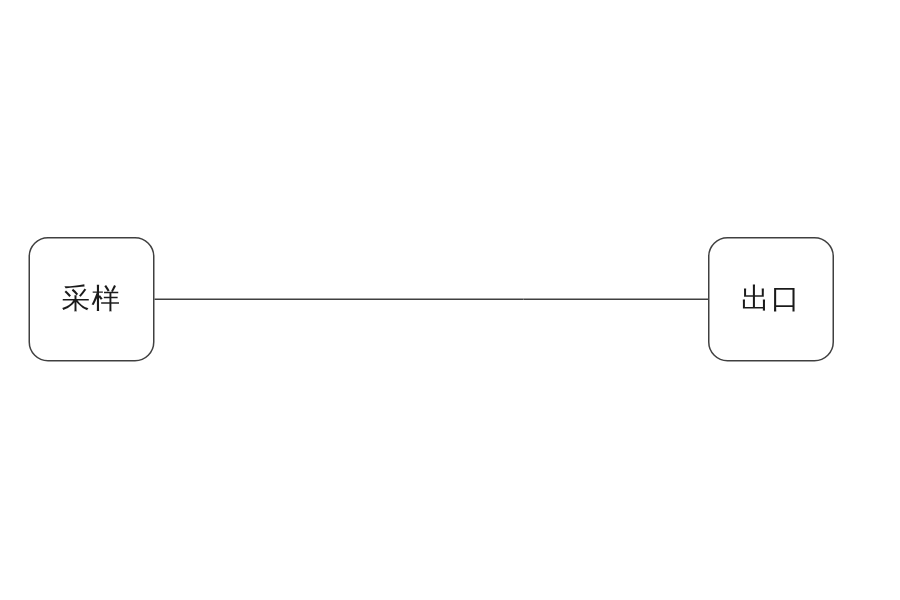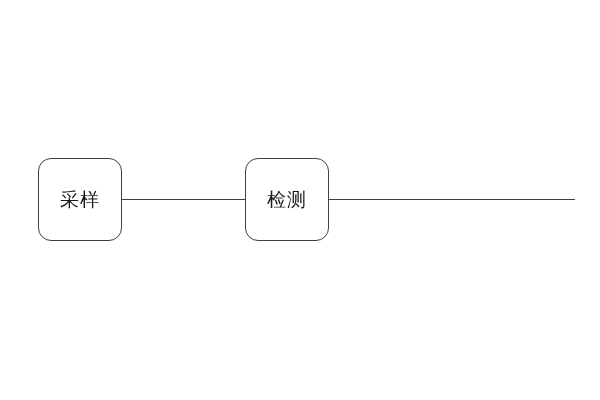--- a/index.html
+++ b/index.html
@@ -12,21 +12,21 @@
     font-family: "Liberation Sans", "DejaVu Sans", sans-serif;
   }
   .canvas {
     position: relative;
     width: 600px;
     height: 400px;
     background: #ffffff;
   }
   .flow-row {
     position: absolute;
-    left: 38px;
+    left: 19px;
     top: 158px;
     width: 537px;
     height: 83px;
     display: flex;
     align-items: stretch;
   }
   .node {
     flex: 0 0 84px;
     width: 84px;
     border: 1.6px solid #404040;
@@ -56,24 +56,24 @@
 
 <div class="canvas">
   <div class="flow-row">
 
     <div class="node">
       <span class="node-label">采样</span>
     </div>
 
     <div class="connector"></div>
 
-    <div class="node">
-      <span class="node-label">检测</span>
-    </div>
 
     <div class="connector"></div>
 
 
     <div class="connector"></div>
 
+    <div class="node">
+      <span class="node-label">出口</span>
+    </div>
 
   </div>
 </div>
 
 </body></html>

